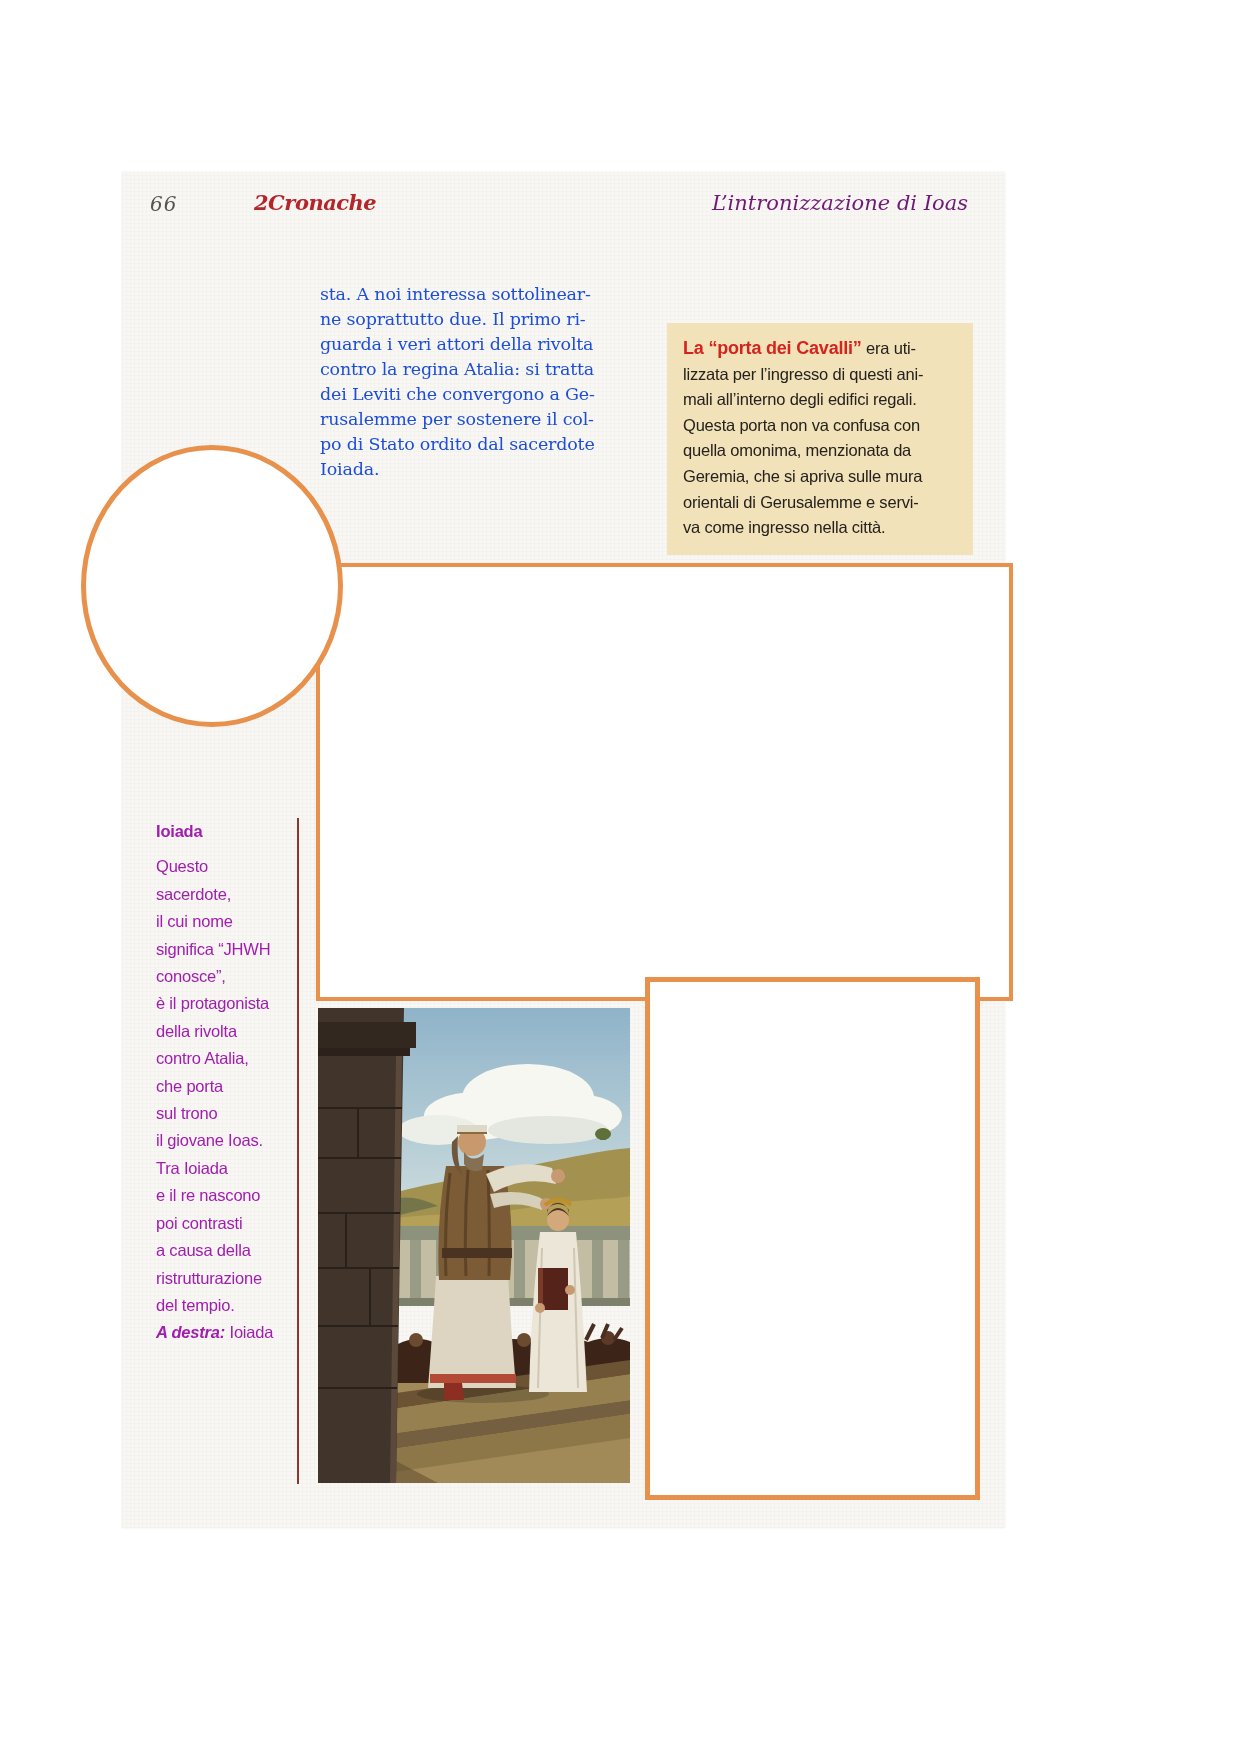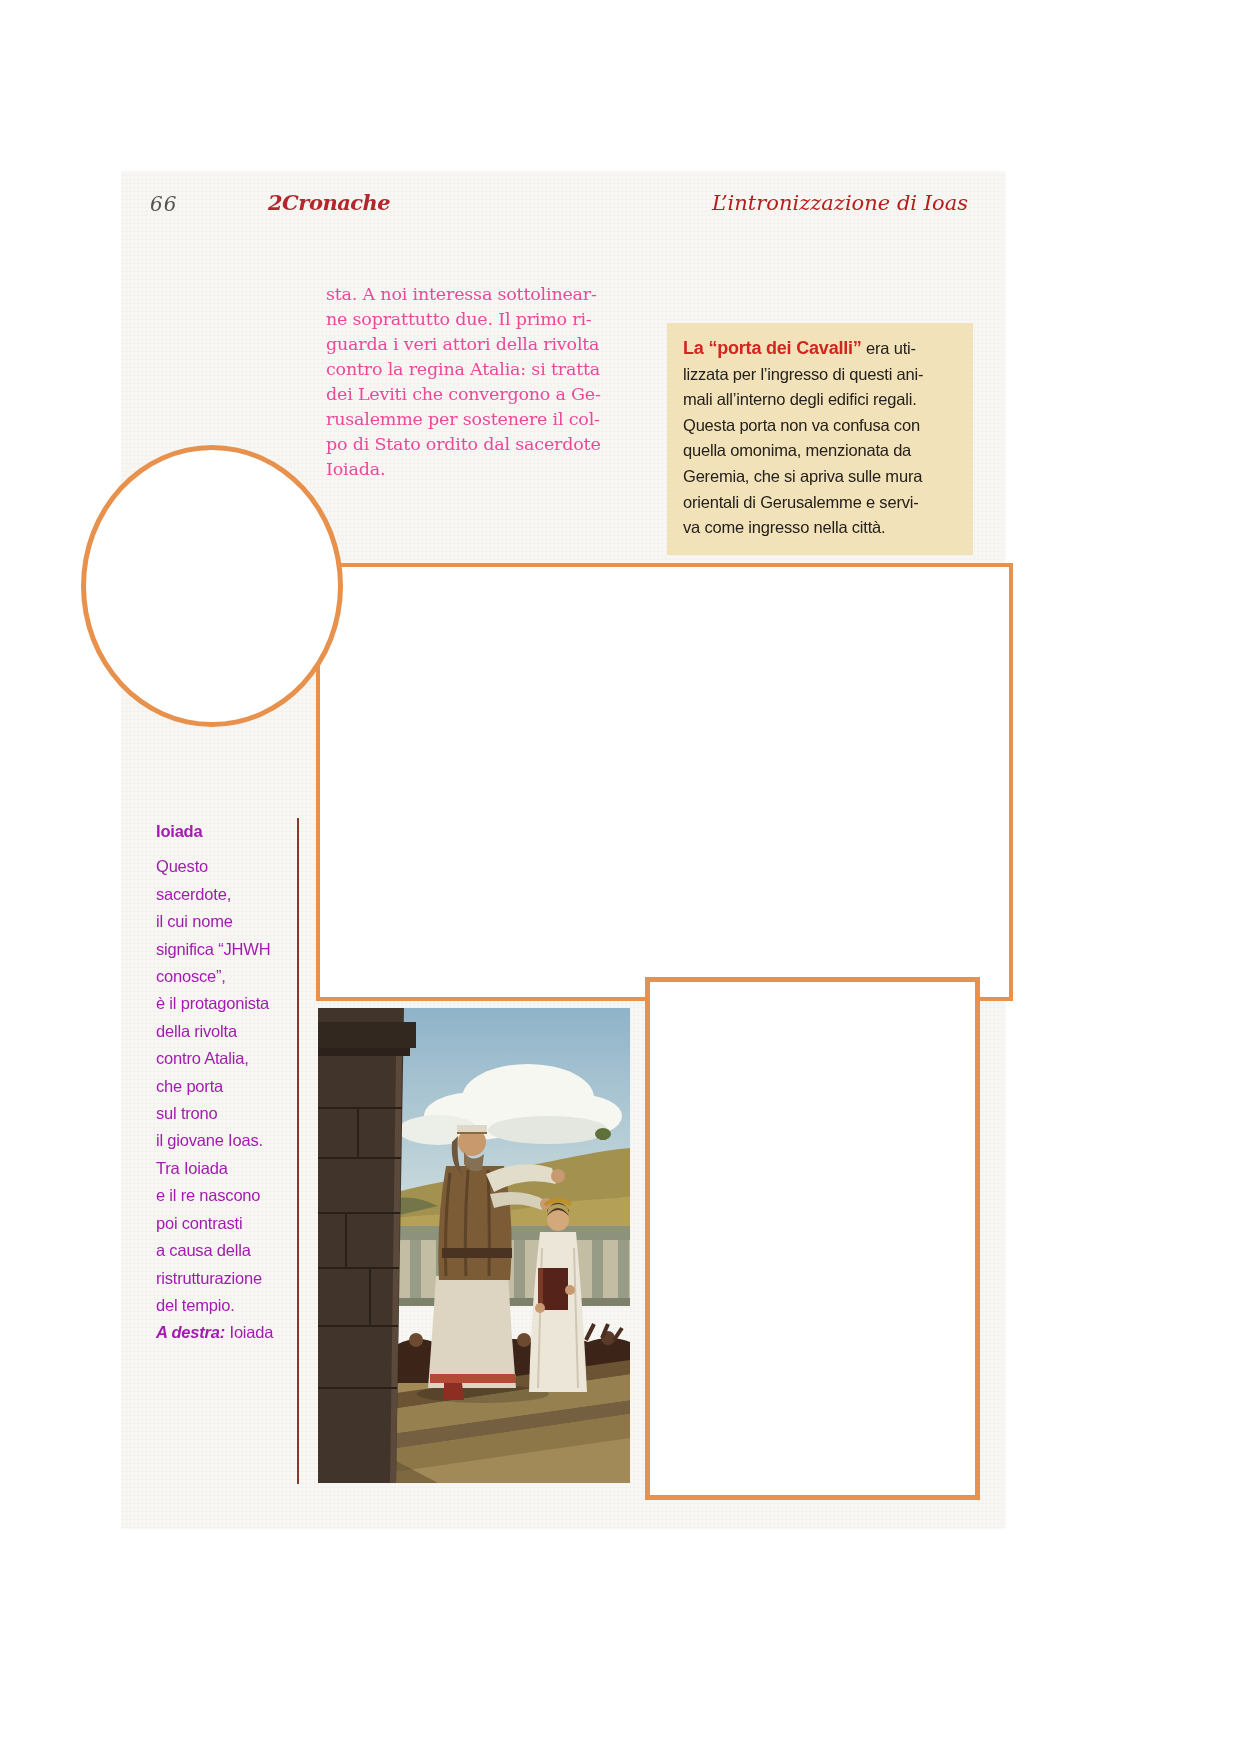--- a/index.html
+++ b/index.html
@@ -14,32 +14,32 @@
     background-image:
       repeating-linear-gradient(0deg, rgba(0,0,0,0.014) 0 1px, transparent 1px 4px),
       repeating-linear-gradient(90deg, rgba(0,0,0,0.014) 0 1px, transparent 1px 4px);
     box-shadow:0 0 2px rgba(0,0,0,0.08);
   }
   .hdr-num{
     position:absolute;left:150px;top:194px;
     font:italic 20px/1 "DejaVu Serif",serif;color:#55534f;letter-spacing:1px;
   }
   .hdr-book{
-    position:absolute;left:268px;top:192px;
+    position:absolute;left:254px;top:192px;
     font:italic bold 21px/1 "DejaVu Serif",serif;color:var(--header-red,#b3262c);
     letter-spacing:-0.5px;
   }
   .hdr-right{
     position:absolute;left:712px;top:193px;
-    font:italic 21px/1 "DejaVu Serif",serif;color:#b91c1c;letter-spacing:0px;
+    font:italic 21px/1 "DejaVu Serif",serif;color:#701a75;letter-spacing:0px;
   }
   .body-par{
     position:absolute;left:320px;top:282px;width:302px;
-    font:17.5px/25px "DejaVu Serif",serif;color:#ec4899;
-    white-space:pre-line;letter-spacing:-0.2px;margin-left:6px;
+    font:17.5px/25px "DejaVu Serif",serif;color:#1d4ed8;
+    white-space:pre-line;letter-spacing:-0.2px;
   }
   .info-box{
     position:absolute;left:667px;top:323px;width:306px;height:232px;
     box-sizing:border-box;padding:13px 15px 10px 16px;
     background:var(--box-bg,#f1e2ba);
     font:16.5px/25.6px "Liberation Sans",sans-serif;color:#25211c;
     letter-spacing:-0.2px;
   }
   .info-box .bx-title{font-weight:bold;color:var(--box-red,#d5231d);font-size:18px;}
   .info-box .bx-rest{white-space:pre-line;}

